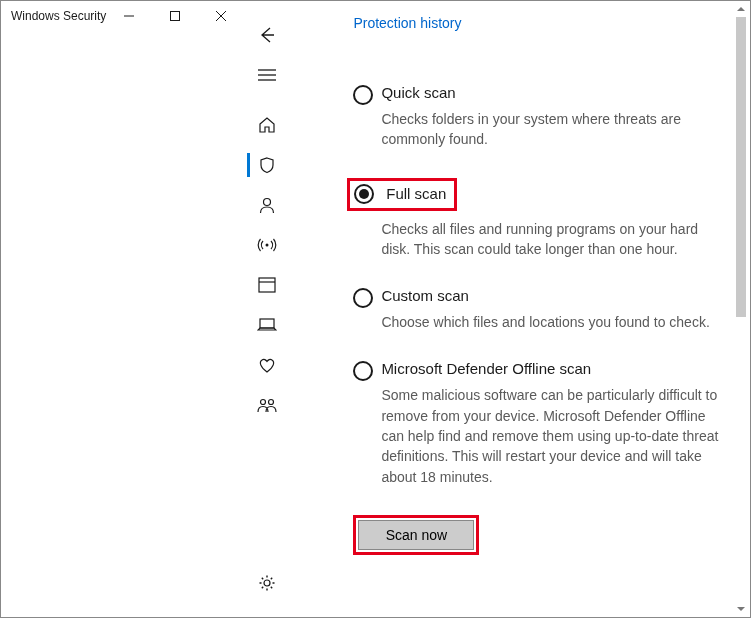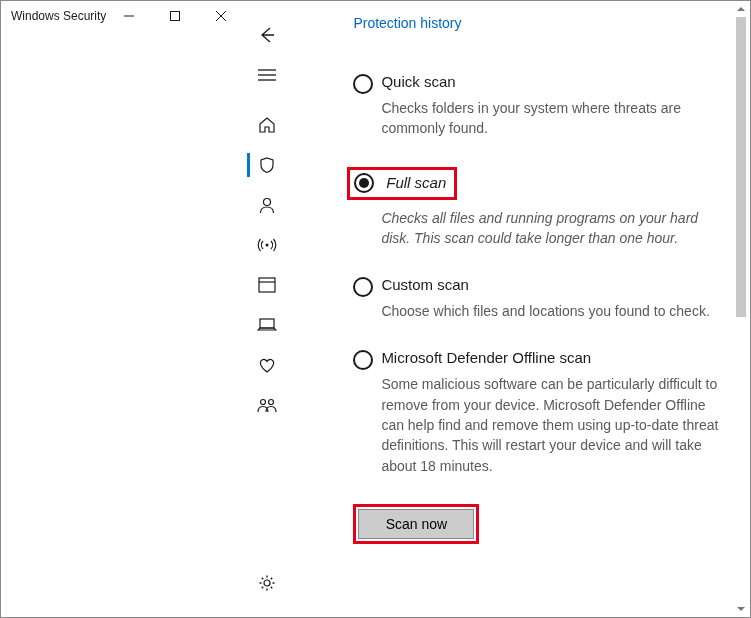--- a/index.html
+++ b/index.html
@@ -10,21 +10,21 @@
   .win-controls { display: flex; height: 100%; }
   .win-controls .ctrl { width: 46px; display: flex; align-items: center; justify-content: center; }
   .body { flex: 1; display: flex; min-height: 0; position: relative; gap: 29px; }
   .sidebar { width: 46px; display: flex; flex-direction: column; align-items: center; padding-top: 14px; gap: 0; position: relative; height: 100%; }
   .nav-btn { width: 40px; height: 40px; display: flex; align-items: center; justify-content: center; cursor: pointer; color: #1a1a1a; position: relative; }
   .nav-btn.active::before { content:""; position:absolute; left:0; top:8px; bottom:8px; width:3px; background:#0078d4; }
   .spacer-flex { flex: 1; }
   .settings-btn { margin-bottom: 14px; }
   .content { flex: 1; padding: 0 20px 0 34px; overflow-y: auto; position: relative; }
   .link { color: #0066cc; font-size: 14px; padding: 14px 0 8px 0; display: inline-block; cursor: pointer; }
-  .options { margin-top: 34px; max-width: 560px; }
+  .options { margin-top: 45px; max-width: 560px; }
   .opt { display: flex; margin-bottom: 28px; }
   .radio-wrap { width: 28px; flex: none; padding-top: 1px; }
   .radio { width: 20px; height: 20px; border: 2px solid #1a1a1a; border-radius: 50%; display: flex; align-items: center; justify-content: center; cursor: pointer; }
   .radio.checked::after { content:""; width: 10px; height: 10px; background:#1a1a1a; border-radius:50%; }
   .opt-body { flex: 1; }
   .opt-title { font-size: 15px; margin-bottom: 8px; }
   .opt-desc { font-size: 14px; color: #5a5a5a; line-height: 1.45; }
   .highlight-box { border: 3px solid #e3001b; padding: 2px 8px 4px 4px; margin-left: -6px; display: inline-block; }
   .btn-row { margin-top: 18px; }
   .btn-highlight { display: inline-block; border: 3px solid #e3001b; padding: 2px; }
@@ -141,21 +141,21 @@
         <div class="opt">
           <div class="radio-wrap">
               <div class="radio"></div>
             </div>
           <div class="opt-body">
             <div class="opt-title">Quick scan</div>
             <div class="opt-desc">Checks folders in your system where threats are commonly found.</div>
           </div>
         </div>
 
-        <div class="opt" style="display:block;font-style:italic;">
+        <div class="opt" style="display:block;">
           <span class="highlight-box">
             <span class="radio-wrap" style="display:inline-flex;vertical-align:middle;">
                 <span class="radio checked"></span>
               </span>
             <span class="opt-title" style="display:inline;vertical-align:middle;margin:0;">Full scan</span>
           </span>
           <div class="opt-desc" style="margin-left:28px;margin-top:8px;">Checks all files and running programs on your hard disk. This scan could take longer than one hour.</div>
         </div>
 
         <div class="opt">

